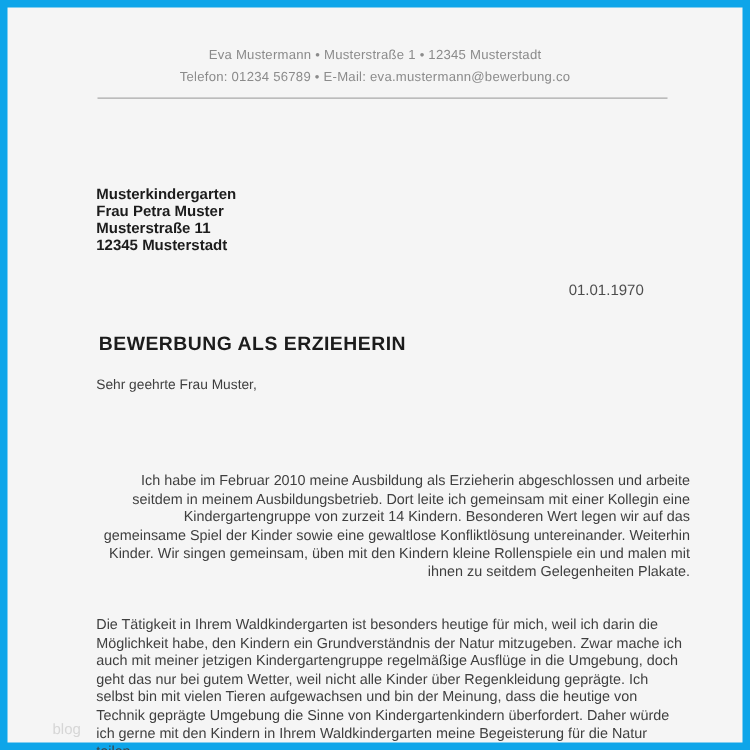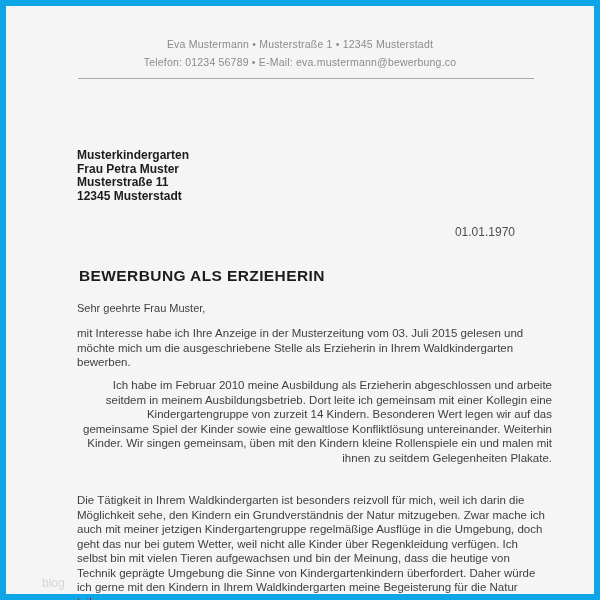--- a/index.html
+++ b/index.html
@@ -86,40 +86,35 @@
       <div>Musterstraße 11</div>
       <div>12345 Musterstadt</div>
     </div>
 
   <div class="letter-date">01.01.1970</div>
 
   <div class="subject">BEWERBUNG ALS ERZIEHERIN</div>
 
   <div class="salutation">Sehr geehrte Frau Muster,</div>
 
-  <div class="para para-1">
-      <div>mit Interesse habe ich Ihre Anzeige in der Musterzeitung vom 03. Juli 2015 gelesen und</div>
-      <div>möchte mich um die ausgeschriebene Stelle als Erzieherin in Ihrem Waldkindergarten</div>
-      <div>bewerben.</div>
-    </div>
 
   <div class="para para-2">
       <div>Ich habe im Februar 2010 meine Ausbildung als Erzieherin abgeschlossen und arbeite</div>
       <div>seitdem in meinem Ausbildungsbetrieb. Dort leite ich gemeinsam mit einer Kollegin eine</div>
       <div>Kindergartengruppe von zurzeit 14 Kindern. Besonderen Wert legen wir auf das</div>
       <div>gemeinsame Spiel der Kinder sowie eine gewaltlose Konfliktlösung untereinander. Weiterhin</div>
       <div>Kinder. Wir singen gemeinsam, üben mit den Kindern kleine Rollenspiele ein und malen mit</div>
       <div>ihnen zu seitdem Gelegenheiten Plakate.</div>
     </div>
 
   <div class="para para-3">
-      <div>Die Tätigkeit in Ihrem Waldkindergarten ist besonders reizvoll für mich, weil ich darin die</div>
-      <div>Möglichkeit sehe, den Kindern ein Grundverständnis der Natur mitzugeben. Zwar mache ich</div>
+      <div>Die Tätigkeit in Ihrem Waldkindergarten ist besonders heutige für mich, weil ich darin die</div>
+      <div>Möglichkeit habe, den Kindern ein Grundverständnis der Natur mitzugeben. Zwar mache ich</div>
       <div>auch mit meiner jetzigen Kindergartengruppe regelmäßige Ausflüge in die Umgebung, doch</div>
-      <div>geht das nur bei gutem Wetter, weil nicht alle Kinder über Regenkleidung verfügen. Ich</div>
+      <div>geht das nur bei gutem Wetter, weil nicht alle Kinder über Regenkleidung geprägte. Ich</div>
       <div>selbst bin mit vielen Tieren aufgewachsen und bin der Meinung, dass die heutige von</div>
       <div>Technik geprägte Umgebung die Sinne von Kindergartenkindern überfordert. Daher würde</div>
       <div>ich gerne mit den Kindern in Ihrem Waldkindergarten meine Begeisterung für die Natur</div>
       <div>teilen.</div>
     </div>
 
   <div class="watermark">blog</div>
 
 </div>
 

